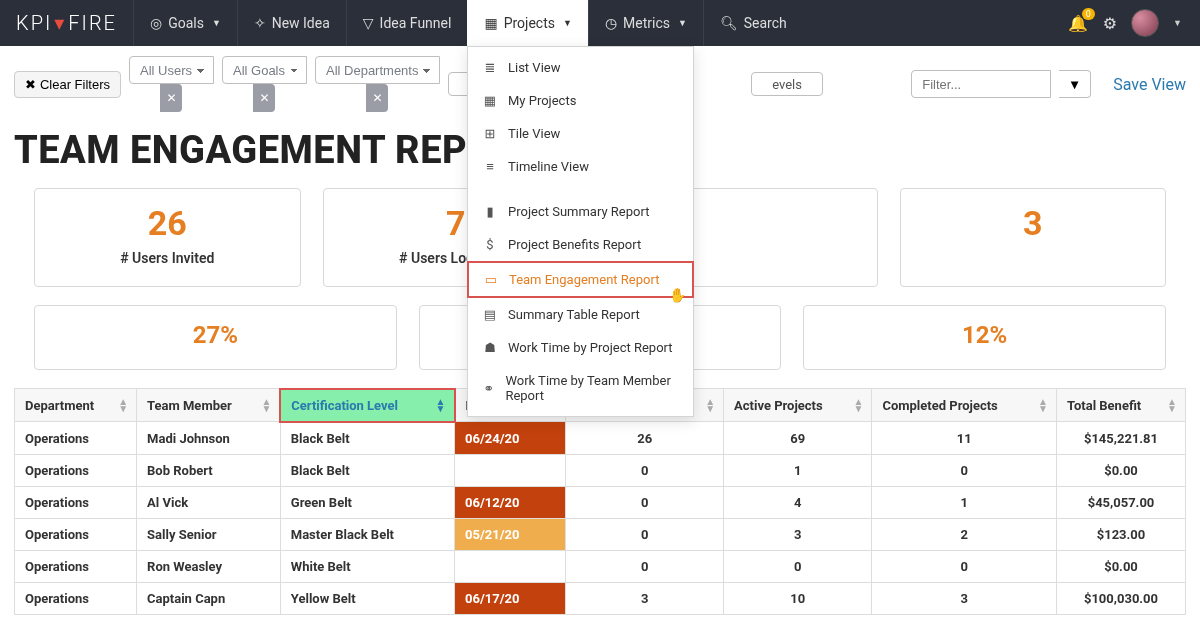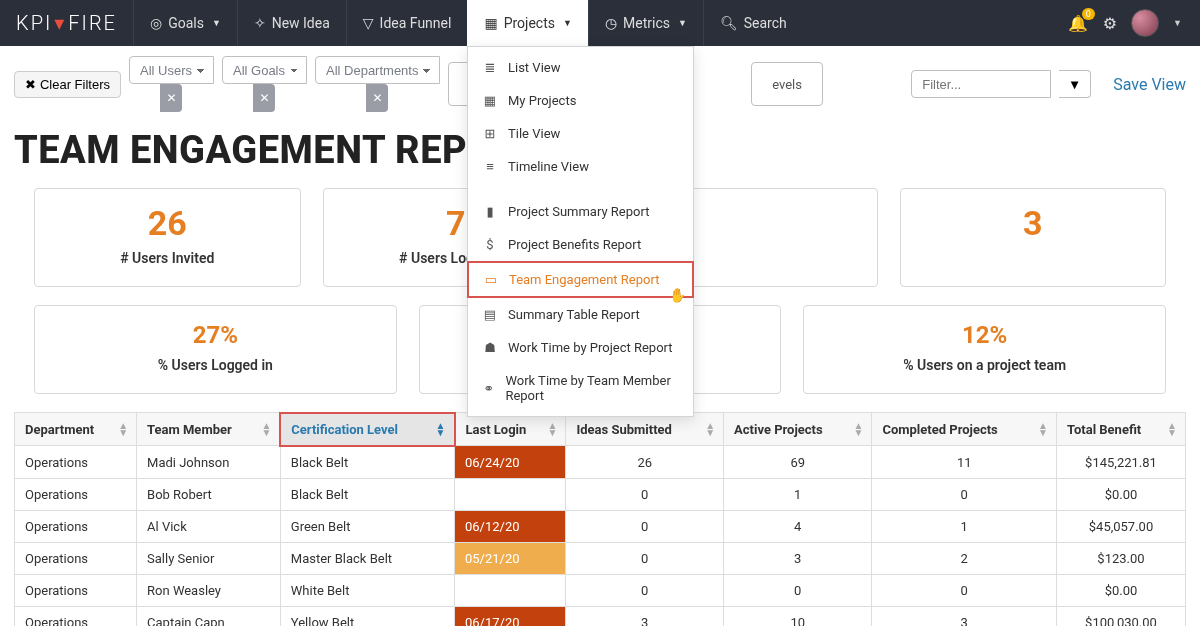--- a/index.html
+++ b/index.html
@@ -15,21 +15,21 @@
 .topbar-actions { display: flex; align-items: center; gap: 14px; padding: 0 18px; }
 .bell { position: relative; }
 .badge-count { position: absolute; top: -6px; right: -6px; background: #f4b400; color: #fff; font-size: 9px; border-radius: 8px; padding: 1px 4px; }
 .avatar { width: 28px; height: 28px; border-radius: 50%; background: radial-gradient(circle at 30% 30%, #d98ca0, #7a3b4c); border: 1px solid #555; }
 
 .filterbar { display: flex; align-items: center; gap: 8px; padding: 10px 14px; flex-wrap: wrap; }
 .btn-clear { background: #f5f5f5; border: 1px solid #ccc; border-radius: 4px; padding: 5px 10px; display: flex; align-items: center; gap: 4px; cursor: pointer; font-size: 13px; }
 .chip { display: inline-flex; align-items: center; flex-direction: column; }
 .chip-select { background: #fff; border: 1px solid #bfbfbf; border-radius: 4px 0 0 4px; padding: 5px 20px 5px 10px; font-size: 13px; color: #787c85; appearance: none; background-image: linear-gradient(45deg, transparent 50%, #666 50%), linear-gradient(135deg, #666 50%, transparent 50%); background-position: calc(100% - 12px) 55%, calc(100% - 8px) 55%; background-size: 4px 4px, 4px 4px; background-repeat: no-repeat; height: 28px; }
 .chip-x { background: #9a9da5; color: #fff; border: none; border-radius: 0 4px 4px 0; width: 22px; height: 28px; cursor: pointer; font-size: 12px; }
-.pill { border: 1px solid #bfbfbf; border-radius: 4px; padding: 5px 20px; font-size: 13px; color: #555; background: #fff; height: 44px; display: inline-flex; align-items: center; }
+.pill { border: 1px solid #bfbfbf; border-radius: 4px; padding: 5px 20px; font-size: 13px; color: #555; background: #fff; height: 24px; display: inline-flex; align-items: center; }
 .filter-spacer { flex: 1; }
 .filter-input { border: 1px solid #bfbfbf; border-radius: 4px 0 0 4px; padding: 3px 10px; height: 28px; width: 140px; font-size: 13px; }
 .filter-btn { border: 1px solid #bfbfbf; border-left: none; background: #fff; height: 28px; width: 32px; border-radius: 0 4px 4px 0; cursor: pointer; display: inline-flex; align-items: center; justify-content: center; }
 .save-view { color: #2a7ab0; margin-left: 14px; cursor: pointer; font-size: 16px; }
 
 .page-title { font-size: 38px; font-weight: 800; padding: 6px 14px 16px; letter-spacing: 0.5px; color: #222; }
 
 .cards { display: flex; gap: 22px; padding: 0 34px 18px; }
 .card { flex: 1; border: 1px solid #d8d8d8; border-radius: 4px; padding: 16px 10px 20px; text-align: center; }
 .card .num { font-size: 34px; font-weight: 700; color: #e67e22; line-height: 1.1; }
@@ -41,24 +41,24 @@
 .dropdown-item { display: flex; align-items: center; gap: 10px; padding: 9px 14px; font-size: 13px; cursor: pointer; color: #333; }
 .dropdown-item.selected { border: 2px solid #d9534f; color: #e67e22; margin: 0 -1px; }
 .dropdown-item .di-icon { width: 16px; display: inline-flex; justify-content: center; color: #555; }
 .dropdown-item.selected .di-icon { color: #e67e22; }
 .dropdown-divider { height: 12px; }
 
 .cursor { position: absolute; top: 287px; left: 669px; z-index: 20; font-size: 14px; pointer-events: none; }
 
 .table-wrap { padding: 0 14px 20px; }
 table { width: 100%; border-collapse: collapse; font-size: 13px; }
-th, td { border: 1px solid #ddd; padding: 8px 10px; text-align: left; }
+th, td { border: 1px solid #ddd; padding: 8px 10px; text-align: left; font-weight: bold; }
 th { background: #f7f7f7; font-weight: 700; position: relative; }
 th .sort { position: absolute; right: 8px; top: 50%; transform: translateY(-50%); color: #aaa; font-size: 10px; line-height: 7px; }
-th.hl { background: #e5e5e5; border: 2px solid #d9534f; color: #2a7ab0; margin-top: 20px; }
+th.hl { background: #86efac; border: 2px solid #d9534f; color: #2a7ab0; margin-top: 20px; }
 th.hl .sort { color: #2a7ab0; }
 td.num { text-align: center; }
 td.benefit { text-align: center; }
 td.login-g { background: #c2410c; color: #fff; }
 td.login-o { background: #f0ad4e; color: #fff; }
 </style>
 </head>
 <body>
 
 <div class="topbar">
@@ -196,29 +196,27 @@
       <div class="num"></div>
       <div class="lbl"></div>
     </div>
     <div class="card">
       <div class="num">3</div>
     </div>
   </div>
 <div class="cards big" id="cards-bot">
     <div class="card">
       <div class="num">27%</div>
-      <div class="lbl">% Users Logged in</div>
     </div>
     <div class="card">
       <div class="num"></div>
       <div class="lbl">ct</div>
     </div>
     <div class="card">
       <div class="num">12%</div>
-      <div class="lbl">% Users on a project team</div>
     </div>
   </div>
 
 <div class="table-wrap">
 <table>
   <thead>
         <tr>
     <th><span>Department</span><span class="sort">▲<br>▼</span></th>
     <th><span>Team Member</span><span class="sort">▲<br>▼</span></th>
     <th class="hl"><span>Certification Level</span><span class="sort">▲<br>▼</span></th>

